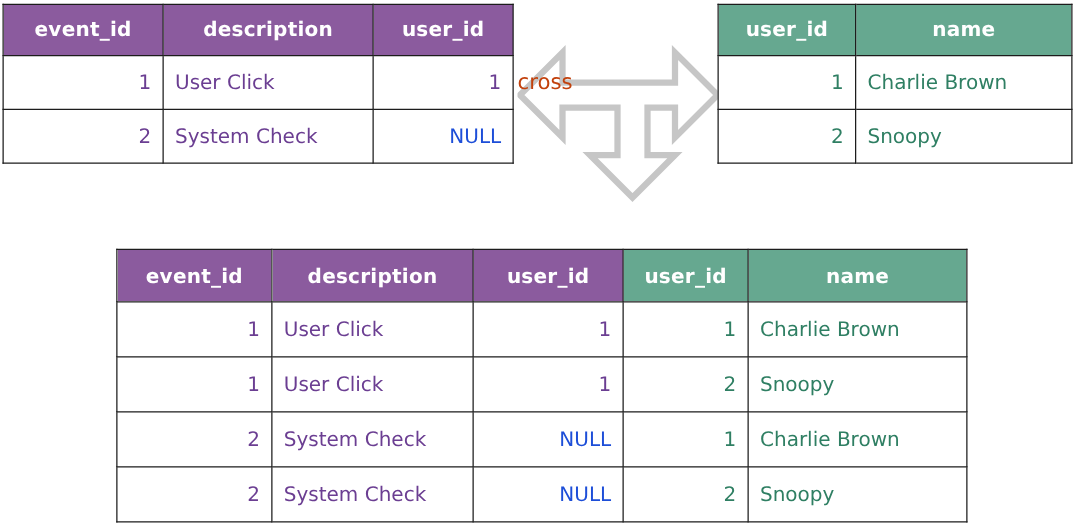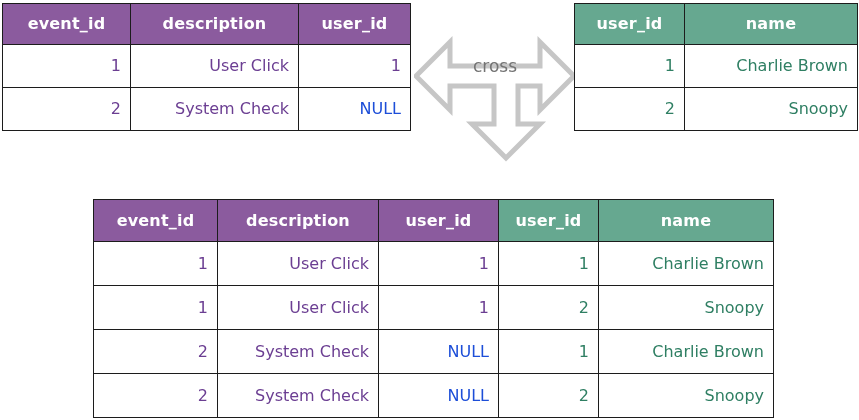--- a/index.html
+++ b/index.html
@@ -47,21 +47,21 @@
   
   .th-purple { background: #8B5B9E; border-color: #1c1c1c; }
   .td-purple { color: #6B3E92; }
   
   .th-green  { background: #66A890; border-color: #1c1c1c; }
   .td-green  { color: #2F7F63; }
   
   .td-null   { color: #1d4ed8; }
 
   .num  { text-align: right; }
-  .text { text-align: right; }
+  .text { text-align: left; }
 
   
   #left-table  { left: 2px;  top: 3px; }
   #right-table { left: 574px; top: 3px; }
   #result-table{ left: 93px; top: 199px; }
 
   #left-table th, #left-table td,
   #right-table th, #right-table td { height: 42px; }
   #left-table th, #right-table th { height: 40px; }
 
@@ -75,23 +75,23 @@
     top: 28px;
     width: 162px;
     height: 136px;
   }
   #join-arrow svg { display: block; width: 162px; height: 136px; }
   #join-label {
     position: absolute;
     left: 414px;
     top: 56px;
     width: 162px;
-    text-align: center;
+    text-align: left;
     font-size: 17px;
-    color: #737373;
+    color: #c2410c;
     font-family: "DejaVu Sans", "Liberation Sans", sans-serif;
   }
 </style>
 </head>
 <body>
 
 <div class="stage">
 
   <table class="tbl" id="left-table">
     <colgroup>

